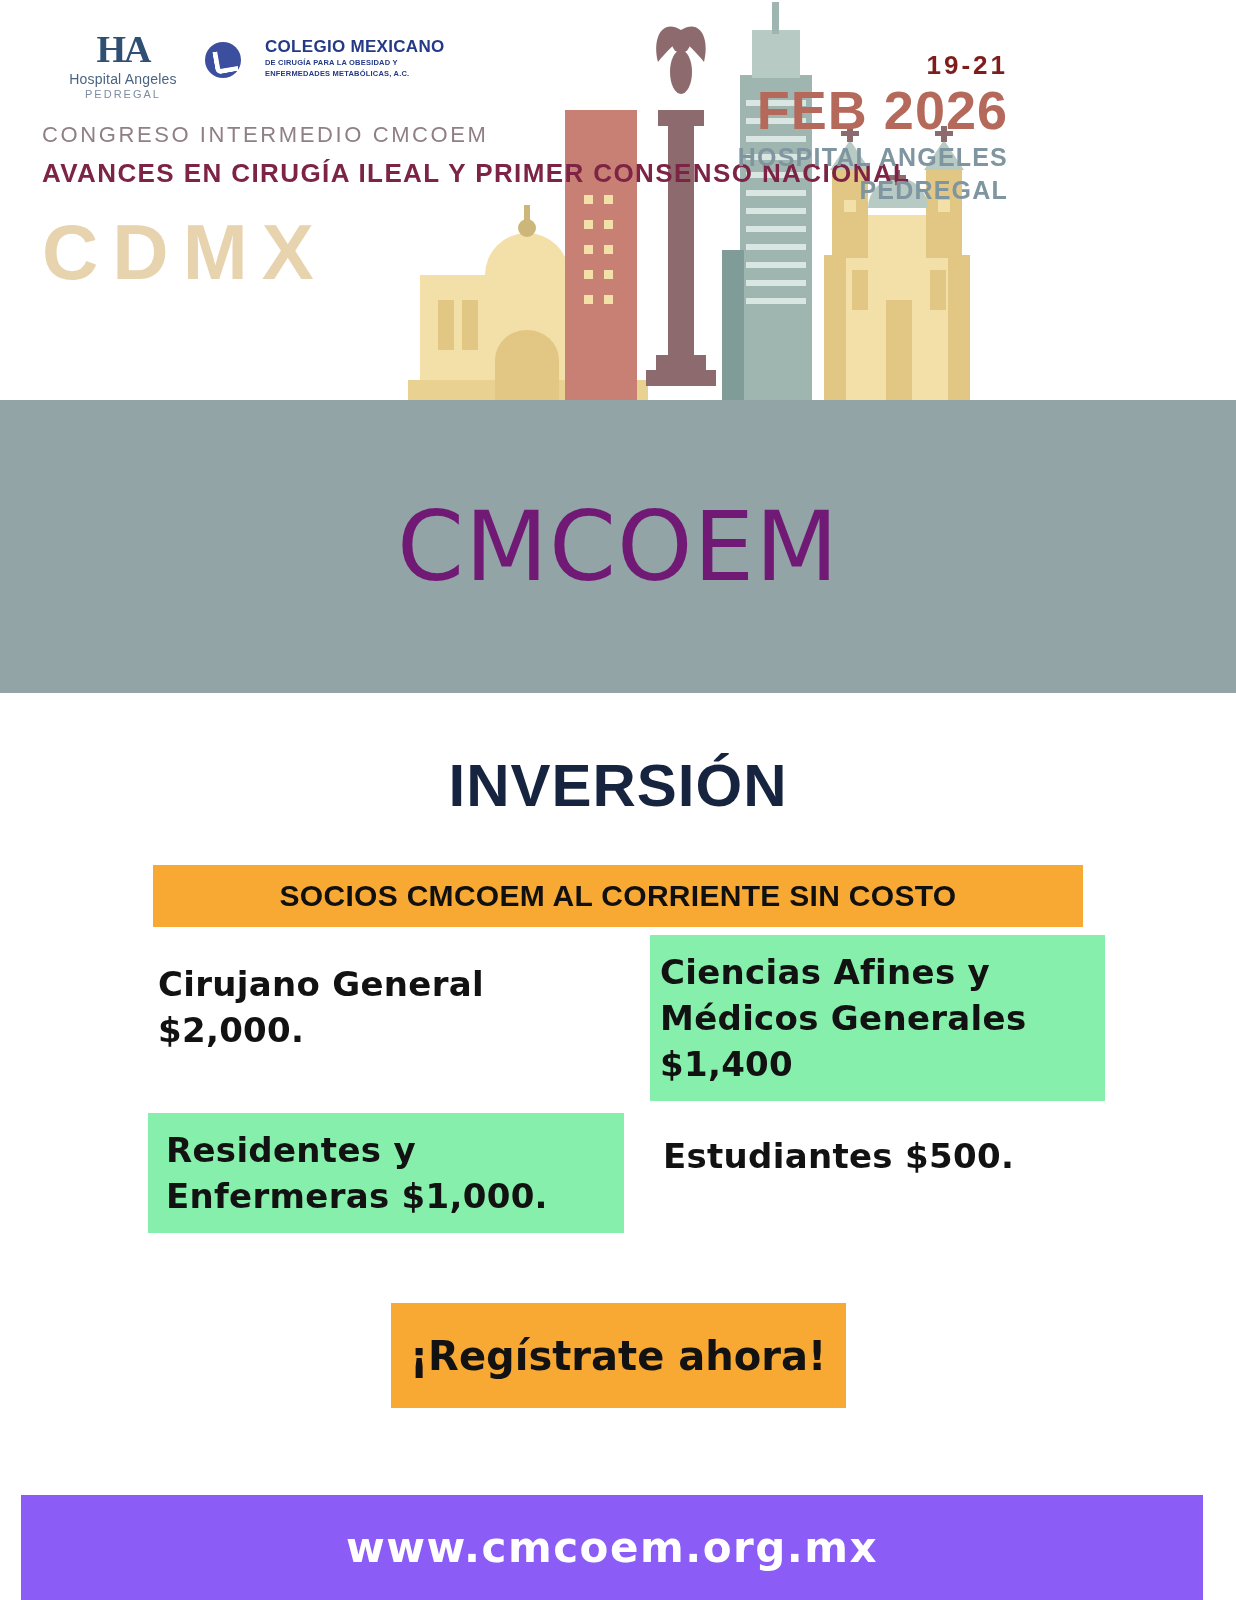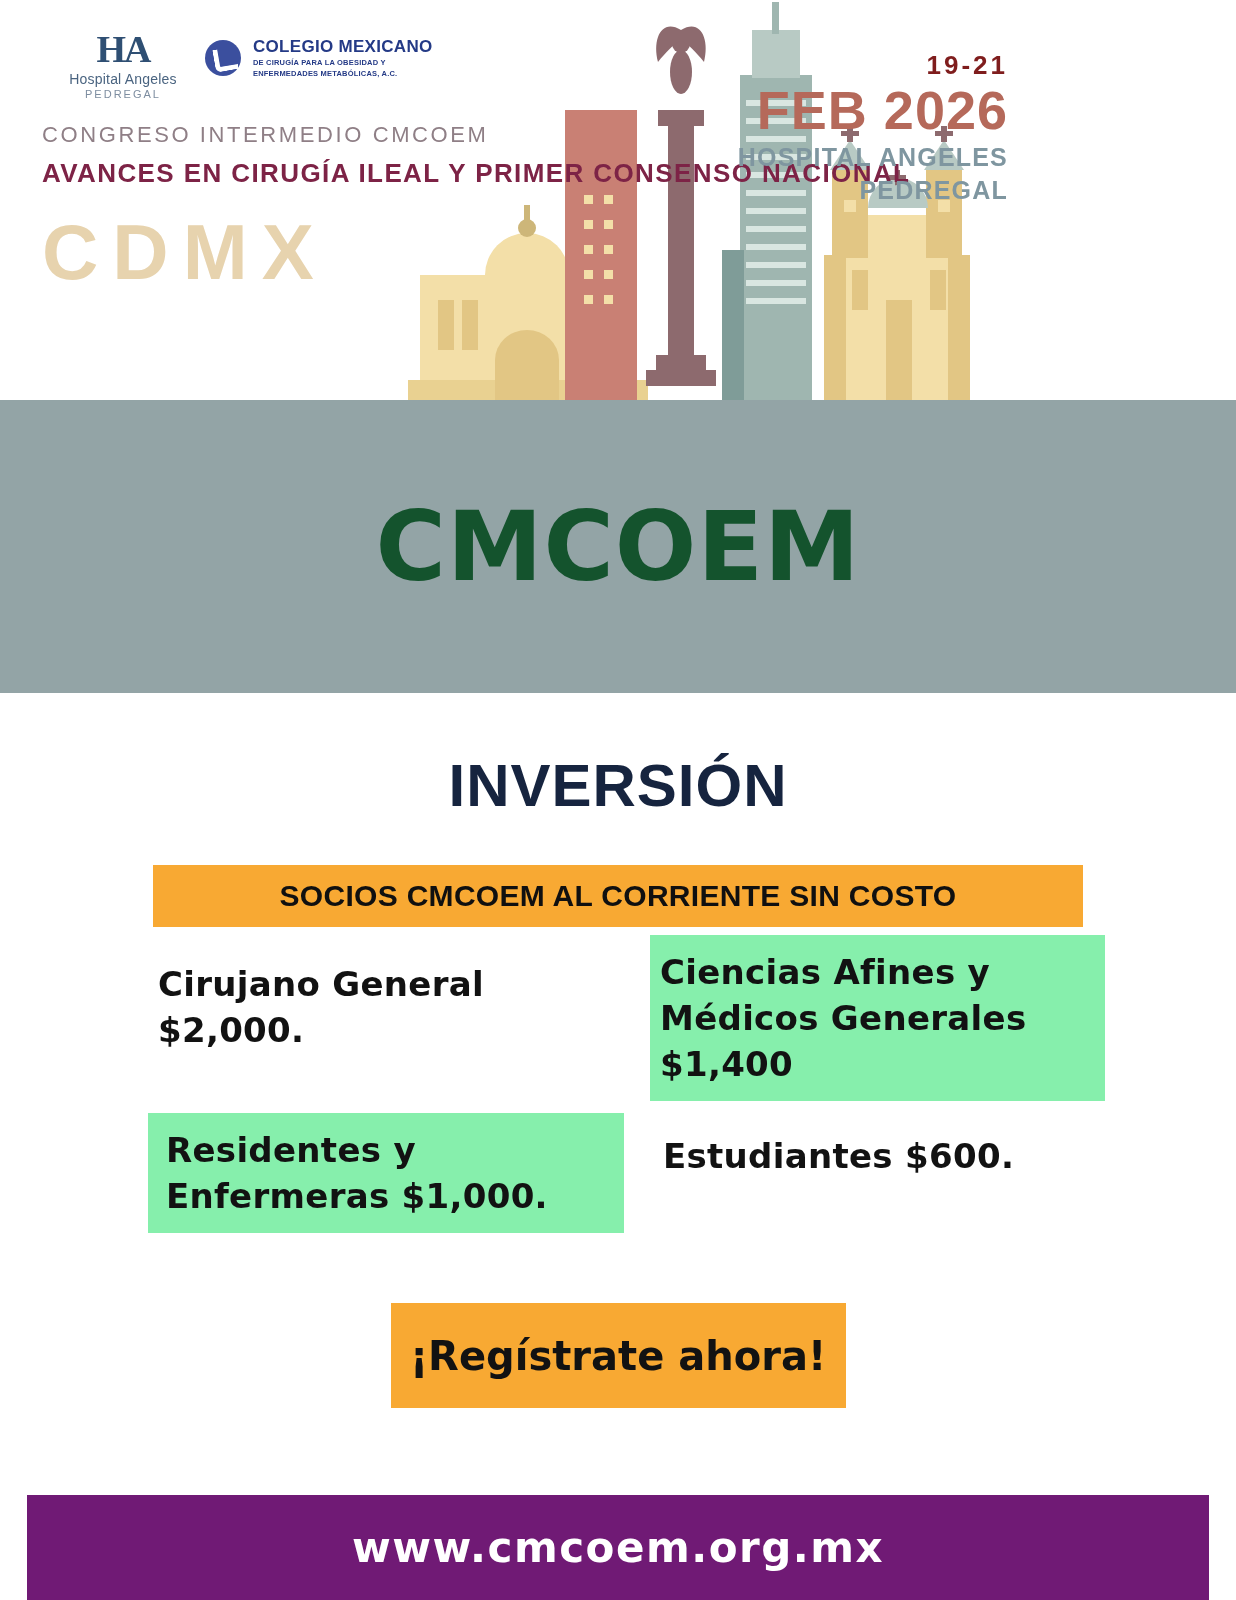--- a/index.html
+++ b/index.html
@@ -52,22 +52,22 @@
     color: #7d8da0;
     letter-spacing: 2px;
     margin-top: 1px;
   }
 
   .logo-cmcoem {
     position: absolute;
     left: 205px;
     top: 38px;
     display: flex;
-    align-items: center;
-    gap: 12px;
+    align-items: flex-end;
+    gap: 24px;
   }
   .logo-cmcoem .glyph {
     width: 36px;
     height: 36px;
     border-radius: 50%;
     background: #3b4f9e;
     position: relative;
     flex: none;
   }
   .logo-cmcoem .glyph:after {
@@ -171,22 +171,22 @@
   .banner {
     width: 1236px;
     height: 293px;
     background: #93a4a6;
     display: flex;
     align-items: center;
     justify-content: center;
   }
   .banner-title {
     font-size: 96px;
-    font-weight: bold;
-    color: #14532d;
+    font-weight: normal;
+    color: #701a75;
     letter-spacing: 1px;
     font-family: "DejaVu Sans", sans-serif;
   }
 
   
   .content {
     padding: 0 0 0 0;
     position: relative;
   }
   .inversion {
@@ -251,25 +251,25 @@
   .cta span {
     font-size: 40px;
     font-weight: bold;
     color: #121212;
     font-family: "DejaVu Sans", sans-serif;
   }
 
   
   .footer {
     position: absolute;
-    left: 27px;
+    left: 21px;
     bottom: 0;
     width: 1182px;
     height: 105px;
-    background: #701a75;
+    background: #8b5cf6;
     display: flex;
     align-items: center;
     justify-content: center;
   }
   .footer span {
     font-size: 42px;
     font-weight: bold;
     color: #ffffff;
     letter-spacing: 1.5px;
     font-family: "DejaVu Sans", sans-serif;
@@ -407,21 +407,21 @@
   <div class="inversion">INVERSIÓN</div>
 
   <div class="free-bar">
     <span>SOCIOS CMCOEM AL CORRIENTE SIN COSTO</span>
   </div>
 
   <div class="tiers">
     <div class="tier tier-1">Cirujano General $2,000.</div>
     <div class="tier tier-2 hl">Ciencias Afines y Médicos Generales $1,400</div>
     <div class="tier tier-3 hl">Residentes y Enfermeras $1,000.</div>
-    <div class="tier tier-4">Estudiantes $600.</div>
+    <div class="tier tier-4">Estudiantes $500.</div>
   </div>
 
   <div class="cta">
     <span>¡Regístrate ahora!</span>
   </div>
 </div>
 
 <div class="footer">
   <span>www.cmcoem.org.mx</span>
 </div>

